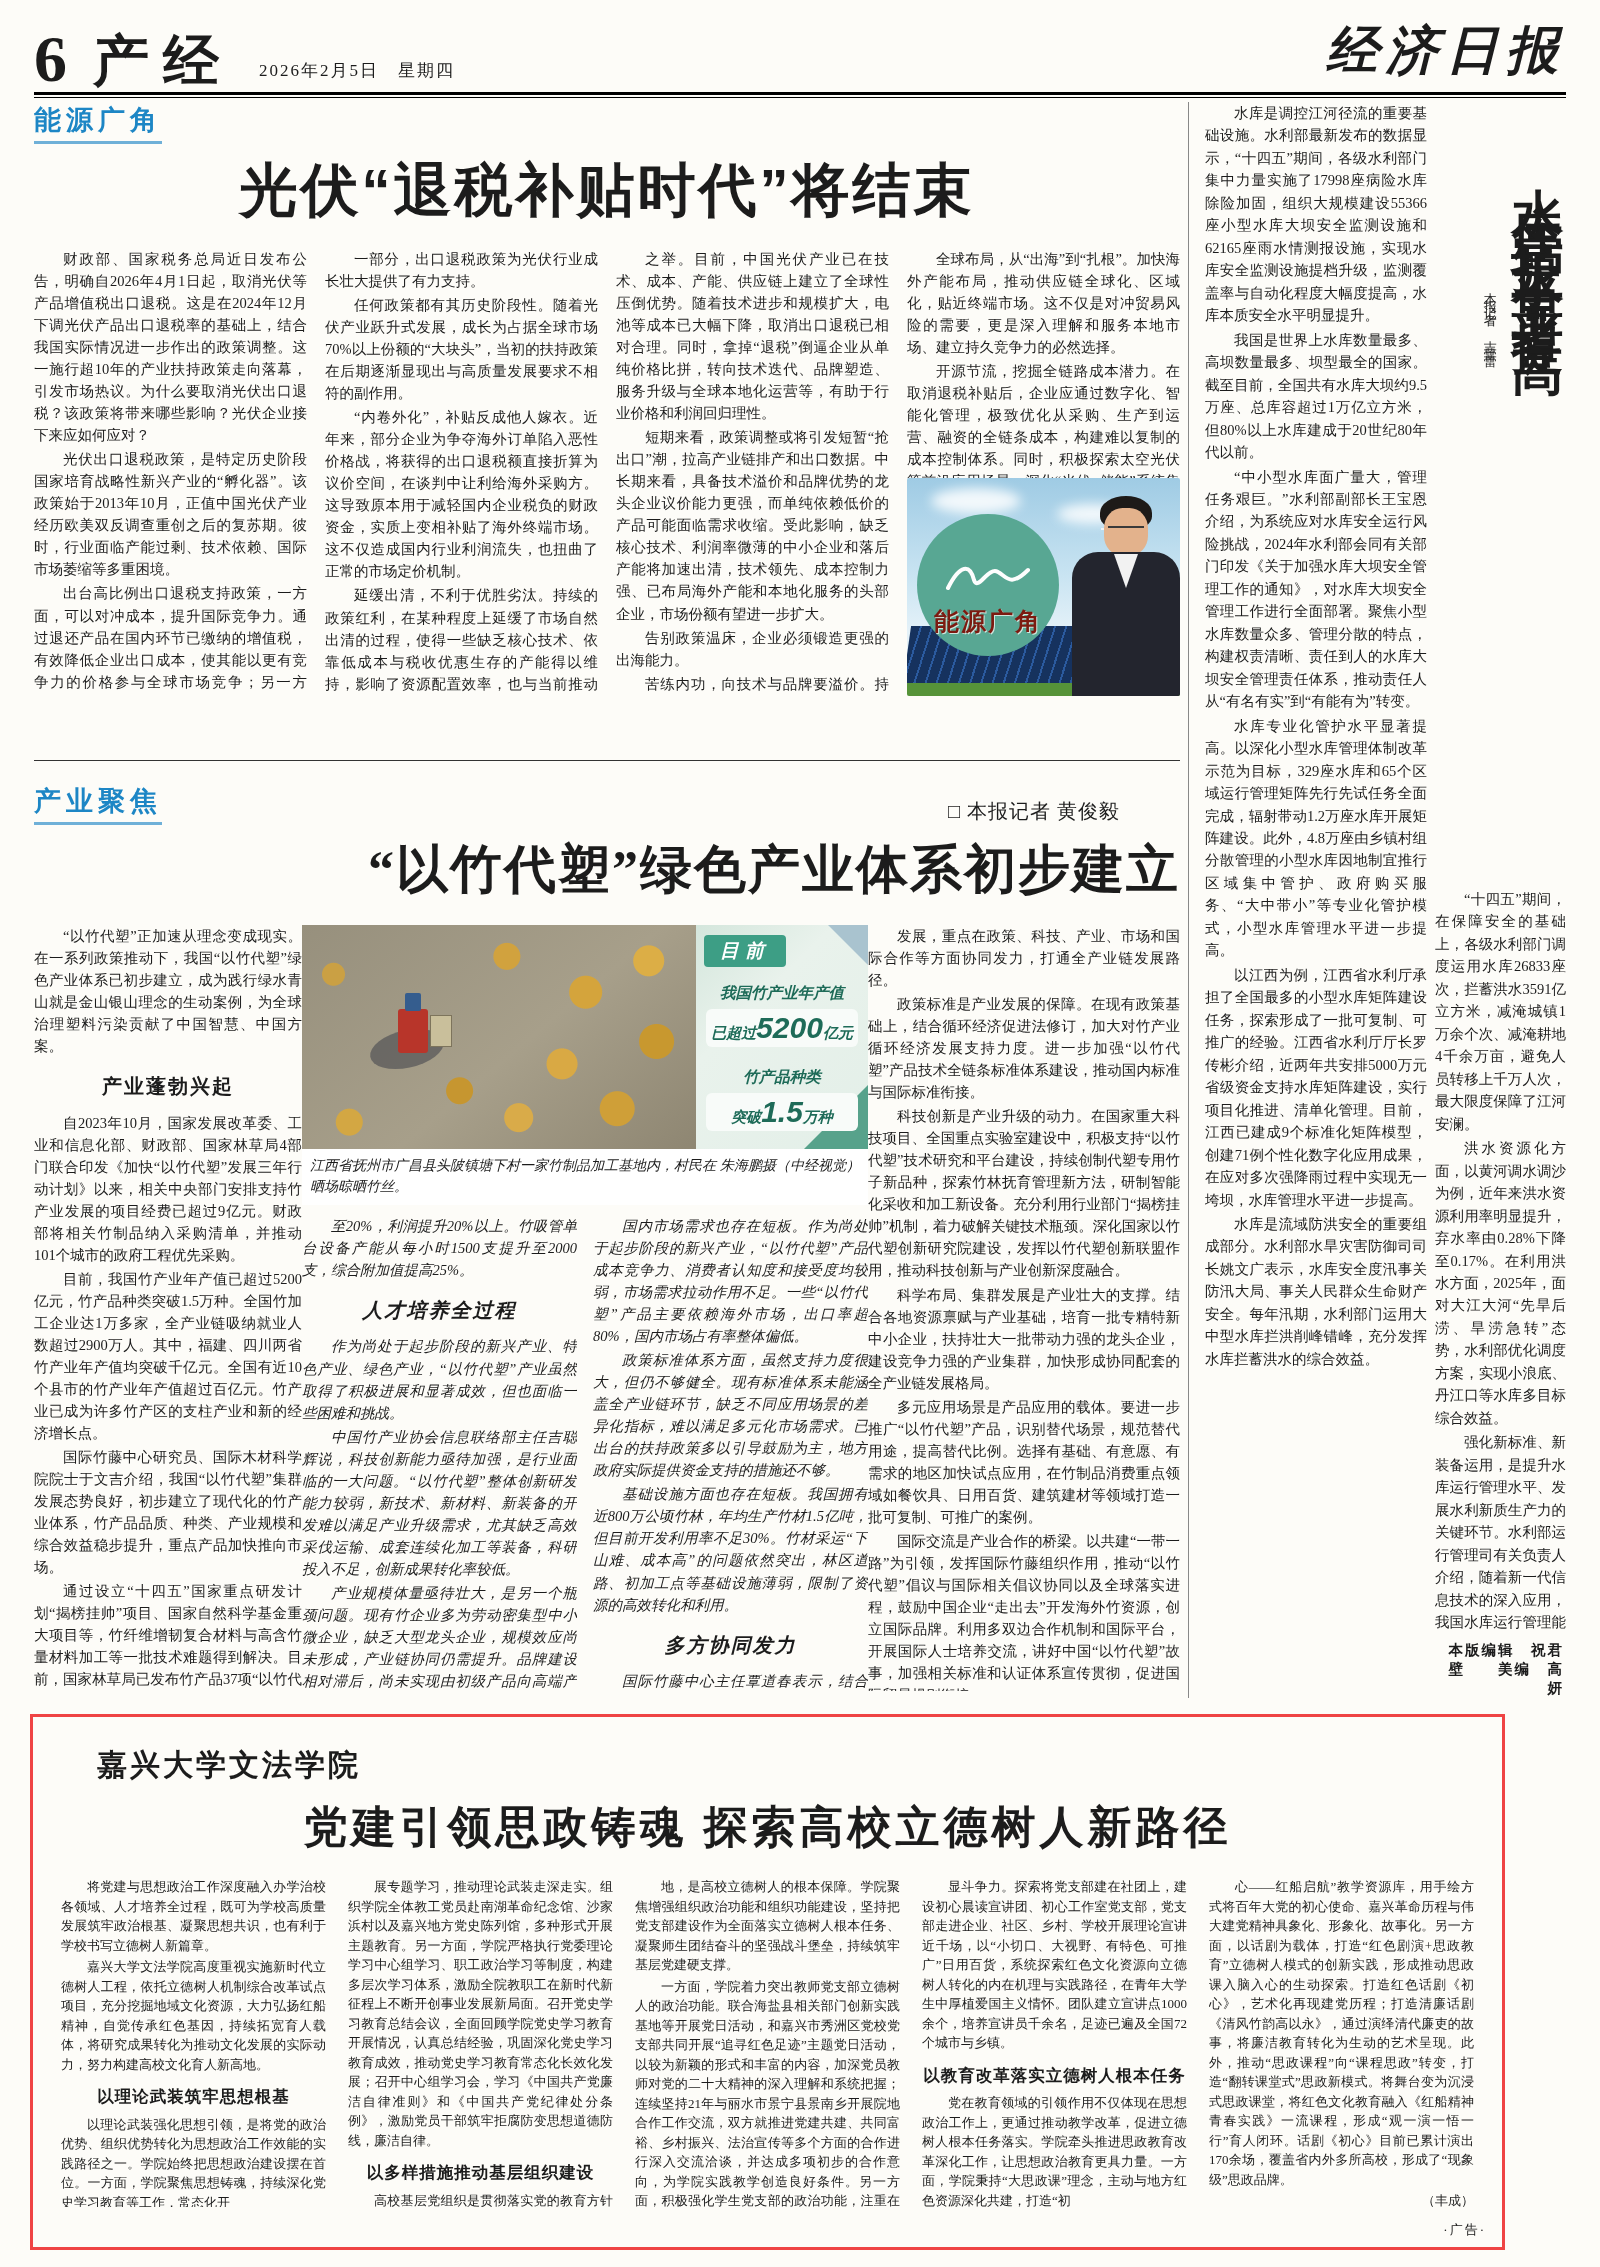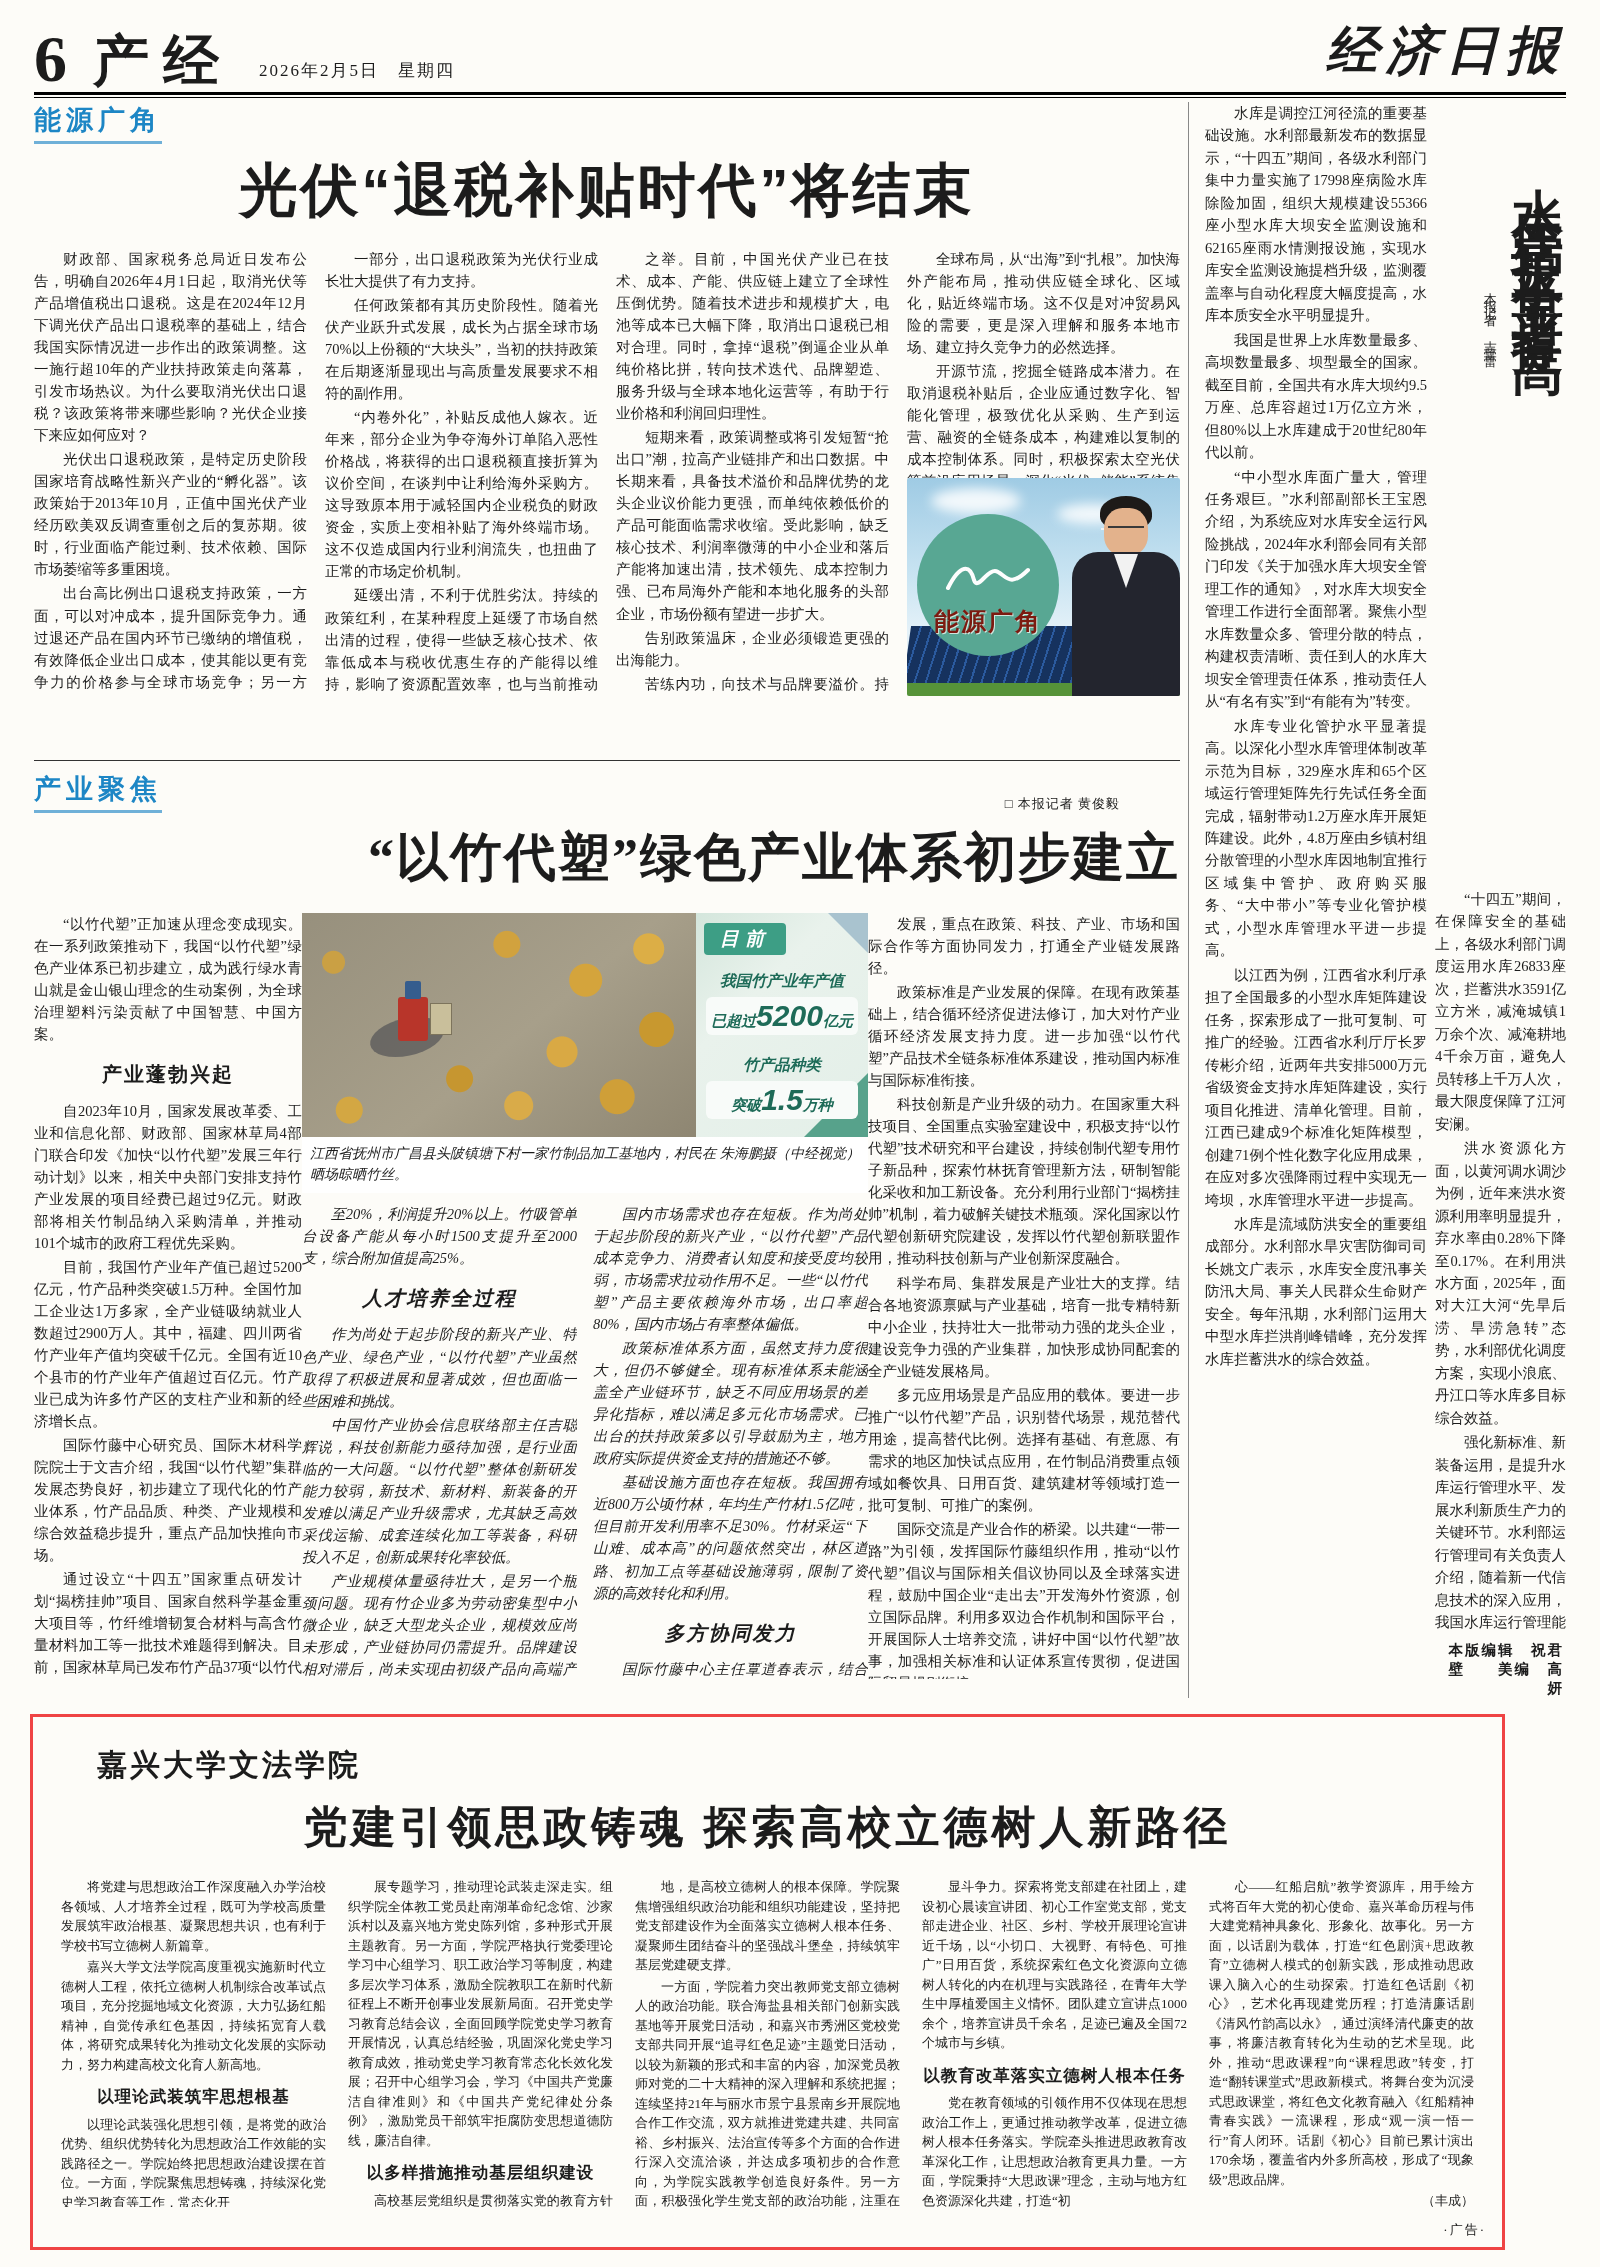--- a/index.html
+++ b/index.html
@@ -50,23 +50,23 @@
   .anchor-man{position:absolute;right:-6px;top:18px;width:120px;height:200px;}
   .man-hair{position:absolute;left:34px;top:0;width:52px;height:34px;background:#1d1a18;border-radius:50% 50% 40% 40%;}
   .man-face{position:absolute;left:38px;top:12px;width:44px;height:48px;background:#e3b28c;border-radius:42%;}
   .man-glasses{position:absolute;left:42px;top:30px;width:36px;height:8px;border-top:2px solid #3a3a3a;}
   .man-suit{position:absolute;left:6px;top:56px;width:108px;height:150px;background:#23252e;
             border-radius:26px 26px 0 0;}
   .man-shirt{position:absolute;left:48px;top:58px;width:24px;height:34px;background:#f2f2f2;
              clip-path:polygon(0 0,100% 0,50% 100%);}
 
   
-  .bamboo{position:absolute;left:34px;top:760px;width:1146px;height:938px;border-top:1px solid #333;padding-top:10px;}
+  .bamboo{position:absolute;left:34px;top:760px;width:1146px;height:938px;border-top:1px solid #333;padding-top:22px;}
   .bam-kickrow{display:flex;align-items:flex-end;justify-content:space-between;}
-  .bam-byline{font-size:13px;letter-spacing:1px;margin-right:60px;}
+  .bam-byline{font-size:20px;letter-spacing:1px;margin-right:60px;}
   .bam-headline{text-align:right;font-size:52px;font-weight:900;letter-spacing:2px;margin-top:10px;}
   .bam-body{display:flex;margin-top:20px;height:766px;overflow:hidden;}
   .bam-body .col{font-size:14.5px;line-height:1.52;}
   .bcol1{width:268px;overflow:hidden;}
   .bmid{width:566px;display:flex;flex-direction:column;font-style:italic;}
   .bcol4{flex:1;overflow:hidden;}
   .media{height:224px;display:flex;}
   .bamboo-photo{flex:1;position:relative;overflow:hidden;background:
       radial-gradient(circle at 88% 16%,#dcae46 0 15px,rgba(0,0,0,0) 16px),
       radial-gradient(circle at 72% 30%,#d4a43c 0 16px,rgba(0,0,0,0) 17px),

